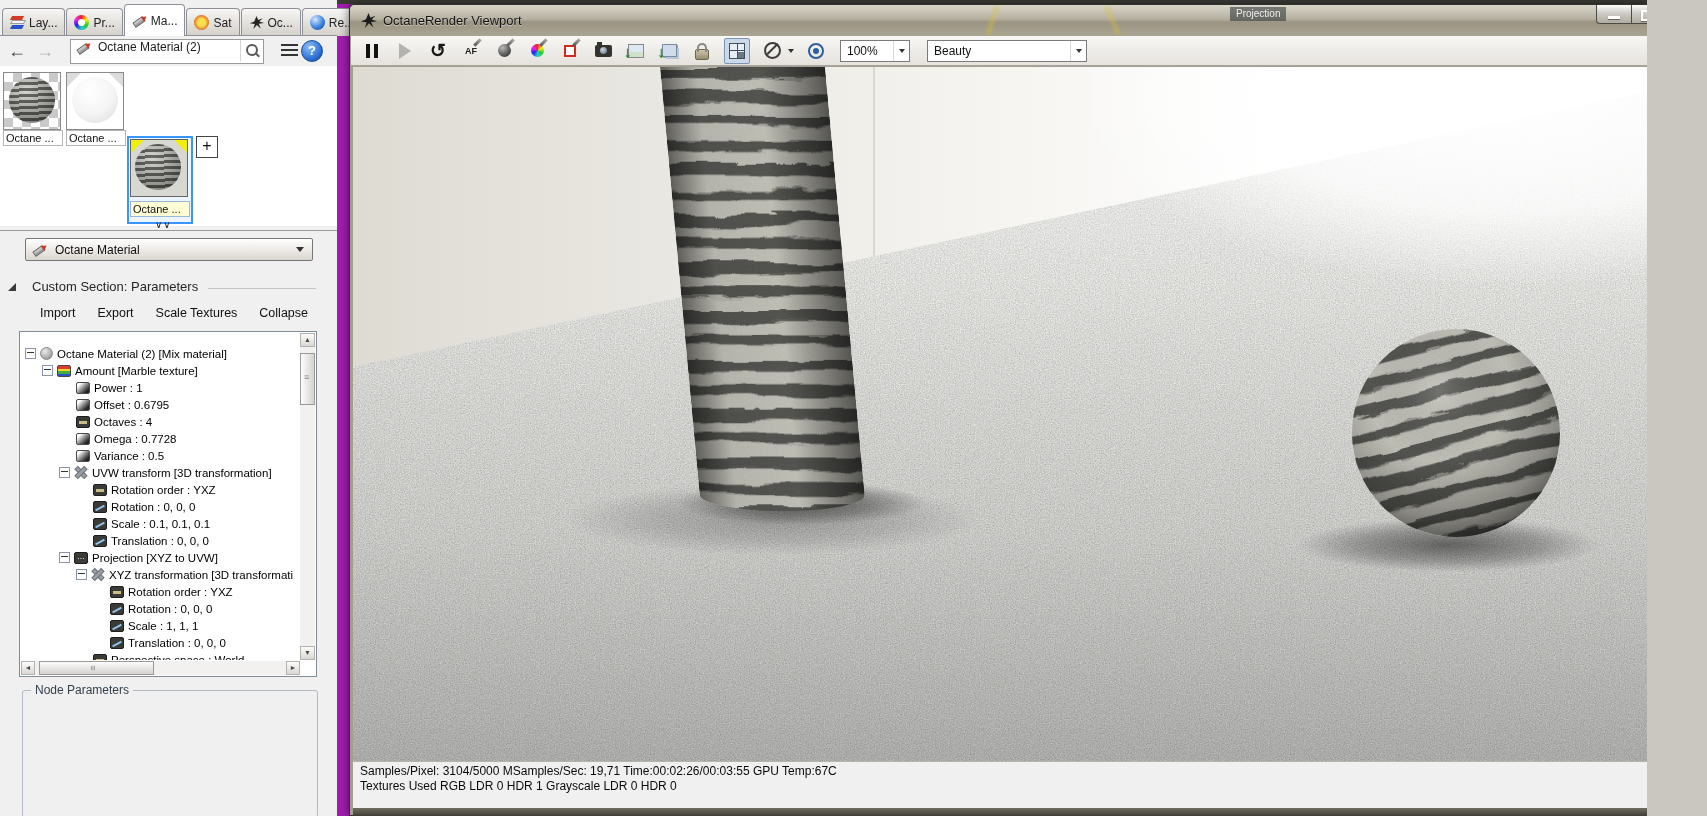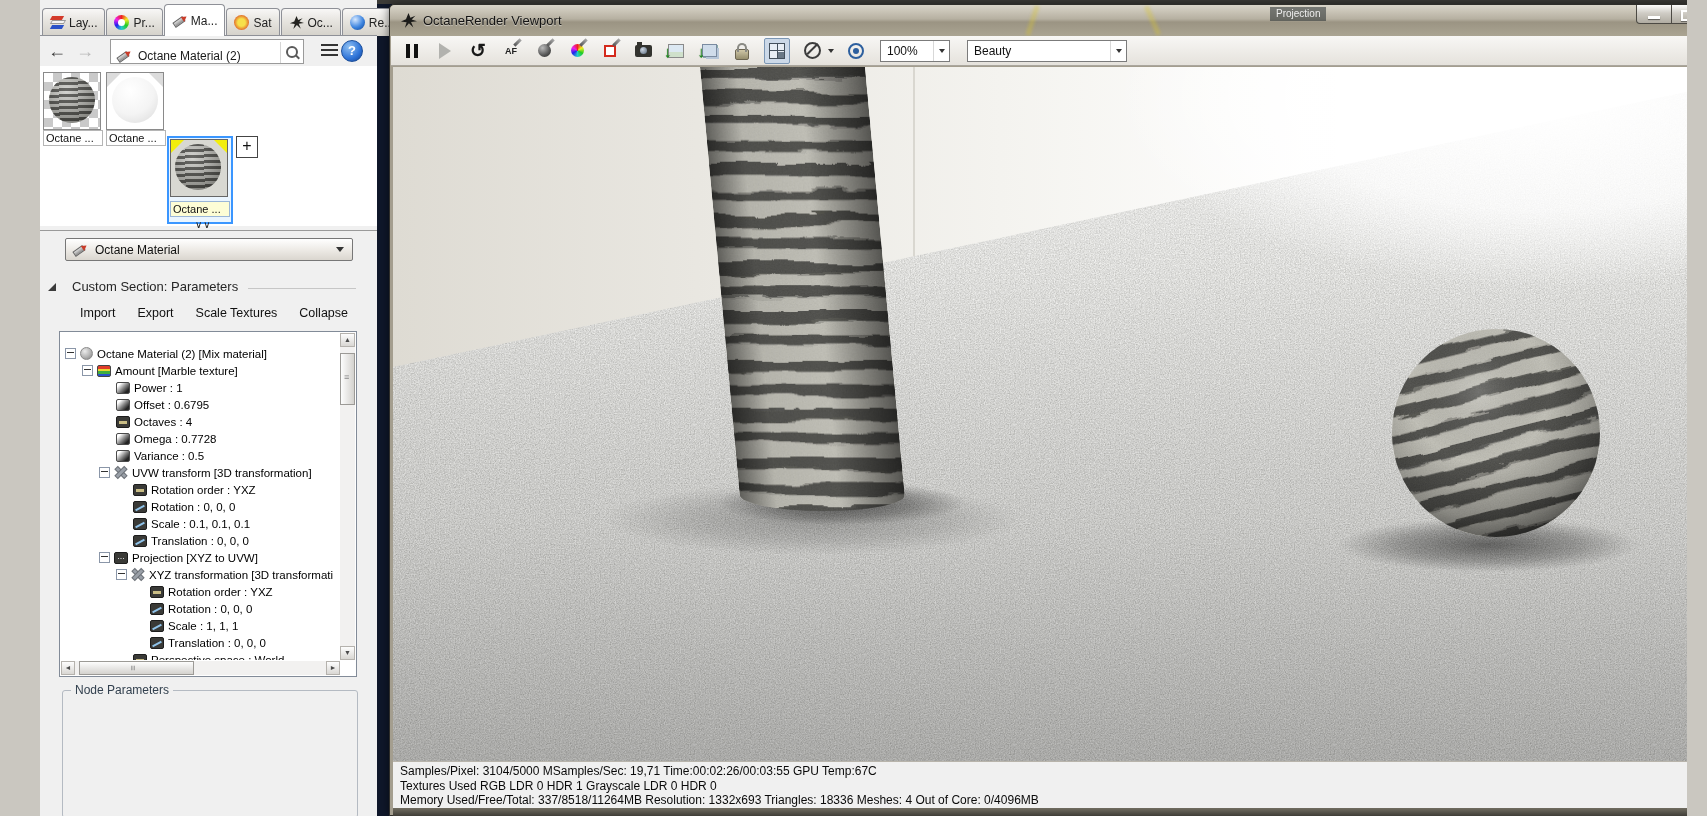--- a/index.html
+++ b/index.html
@@ -1,16 +1,16 @@
 <!DOCTYPE html>
 <html><head>
 <meta charset="utf-8">
 <style>
   html,body{margin:0;padding:0;background:#cac7c0;font-family:"Liberation Sans",sans-serif;}
-  #stage{position:relative;width:1647px;height:816px;overflow:hidden;background:#0f172a;margin-left:40px;}
+  #stage{position:relative;width:1647px;height:816px;overflow:hidden;background:#a21caf;}
   .abs{position:absolute;}
   
   #panel{left:0;top:0;width:337px;height:816px;background:#f0f0f0;}
   #tabbar{left:2px;top:3px;height:33px;display:flex;align-items:flex-end;gap:1px;}
   .tab{height:27px;display:flex;align-items:center;gap:4px;padding:0 7px;border:1px solid #8e9097;border-bottom:none;
        border-radius:4px 4px 0 0;background:linear-gradient(180deg,#f8f7f6,#e6e4df 45%,#d4d1ca);font-size:12px;color:#222;cursor:default;}
   .tab.active{height:31px;background:#fff;position:relative;z-index:2;}
   #tabline{left:0;top:35px;width:337px;height:0;border-top:1px solid #8e9097;}
   .tico{width:15px;height:15px;position:relative;flex:none;}
   .ic-layers i{position:absolute;left:1px;width:12px;height:4px;transform:skewX(-30deg);}
@@ -23,21 +23,21 @@
   .ic-tube::before{content:"";position:absolute;left:1px;top:6px;width:10px;height:4px;background:linear-gradient(180deg,#ddd,#8a8a8a);border:1px solid #666;transform:rotate(-35deg);}
   .ic-tube::after{content:"";position:absolute;right:0px;top:2px;width:0;height:0;border-left:5px solid #c93c2a;border-top:3px solid transparent;border-bottom:3px solid transparent;transform:rotate(-35deg);}
   .ic-sun{border-radius:50%;background:radial-gradient(circle,#f7e04a 35%,#e2712c 70%,#c43a24);}
   .ic-sun::before,.ic-sun::after{content:"";position:absolute;left:6px;top:-2px;width:3px;height:19px;background:#d95c28;z-index:-1;}
   .ic-sun::after{transform:rotate(90deg);}
   .ic-ball{border-radius:50%;background:radial-gradient(circle at 35% 30%,#d6e8ff,#3c84df 55%,#0b3f8d);}
   .ic-oct svg{display:block;}
   
   #backbtn{left:8px;top:41px;font-size:18px;font-weight:bold;color:#3d3d3d;}
   #fwdbtn{left:36px;top:41px;font-size:18px;font-weight:bold;color:#b9b9b9;}
-  #searchbox{left:70px;top:39px;width:192px;height:23px;background:#fff;border:1px solid #9a9a9a;display:flex;align-items:flex-end;}
+  #searchbox{left:70px;top:39px;width:192px;height:23px;background:#fff;border:1px solid #9a9a9a;display:flex;align-items:flex-start;}
   #searchbox .tico{margin-left:5px;}
   #searchval{font-size:12px;color:#1a1a1a;margin-left:7px;flex:1;white-space:nowrap;}
   #magwrap{width:22px;height:21px;border-left:1px solid #d5d5d5;position:relative;}
   .mag{position:absolute;left:5px;top:4px;width:8px;height:8px;border:2px solid #5a5a5a;border-radius:50%;}
   .mag::after{content:"";position:absolute;left:7px;top:8px;width:5px;height:2px;background:#5a5a5a;transform:rotate(45deg);}
   #hamb{left:281px;top:44px;width:17px;}
   #hamb i{display:block;height:2px;background:#333;margin-bottom:3px;}
   #helpbtn{left:301px;top:40px;width:20px;height:20px;border-radius:50%;border:1px solid #1c4f9b;
     background:radial-gradient(circle at 35% 30%,#8fc0f2,#2f74d8 60%,#123f8f);color:#fff;font-weight:bold;font-size:13px;text-align:center;line-height:20px;}
   
@@ -557,17 +557,16 @@
           </g>
           <rect x="990" y="250" width="230" height="240" filter="url(#granite)" opacity="0.22"></rect>
           <circle cx="1103" cy="366" r="104" fill="url(#sphShade)"></circle>
         </g>
       </svg>
     </div>
 
     <div class="abs" id="status">
       <div>Samples/Pixel: 3104/5000  MSamples/Sec: 19,71  Time:00:02:26/00:03:55  GPU Temp:67C</div>
       <div>Textures Used RGB LDR 0  HDR 1  Grayscale LDR 0  HDR 0</div>
-      <div>Memory Used/Free/Total: 337/8518/11264MB  Resolution: 1332x693  Triangles: 18336  Meshes: 4 Out of Core: 0/4096MB</div>
     </div>
     <div class="abs" id="bstrip"></div>
   </div>
 </div>
 
 </body></html>

